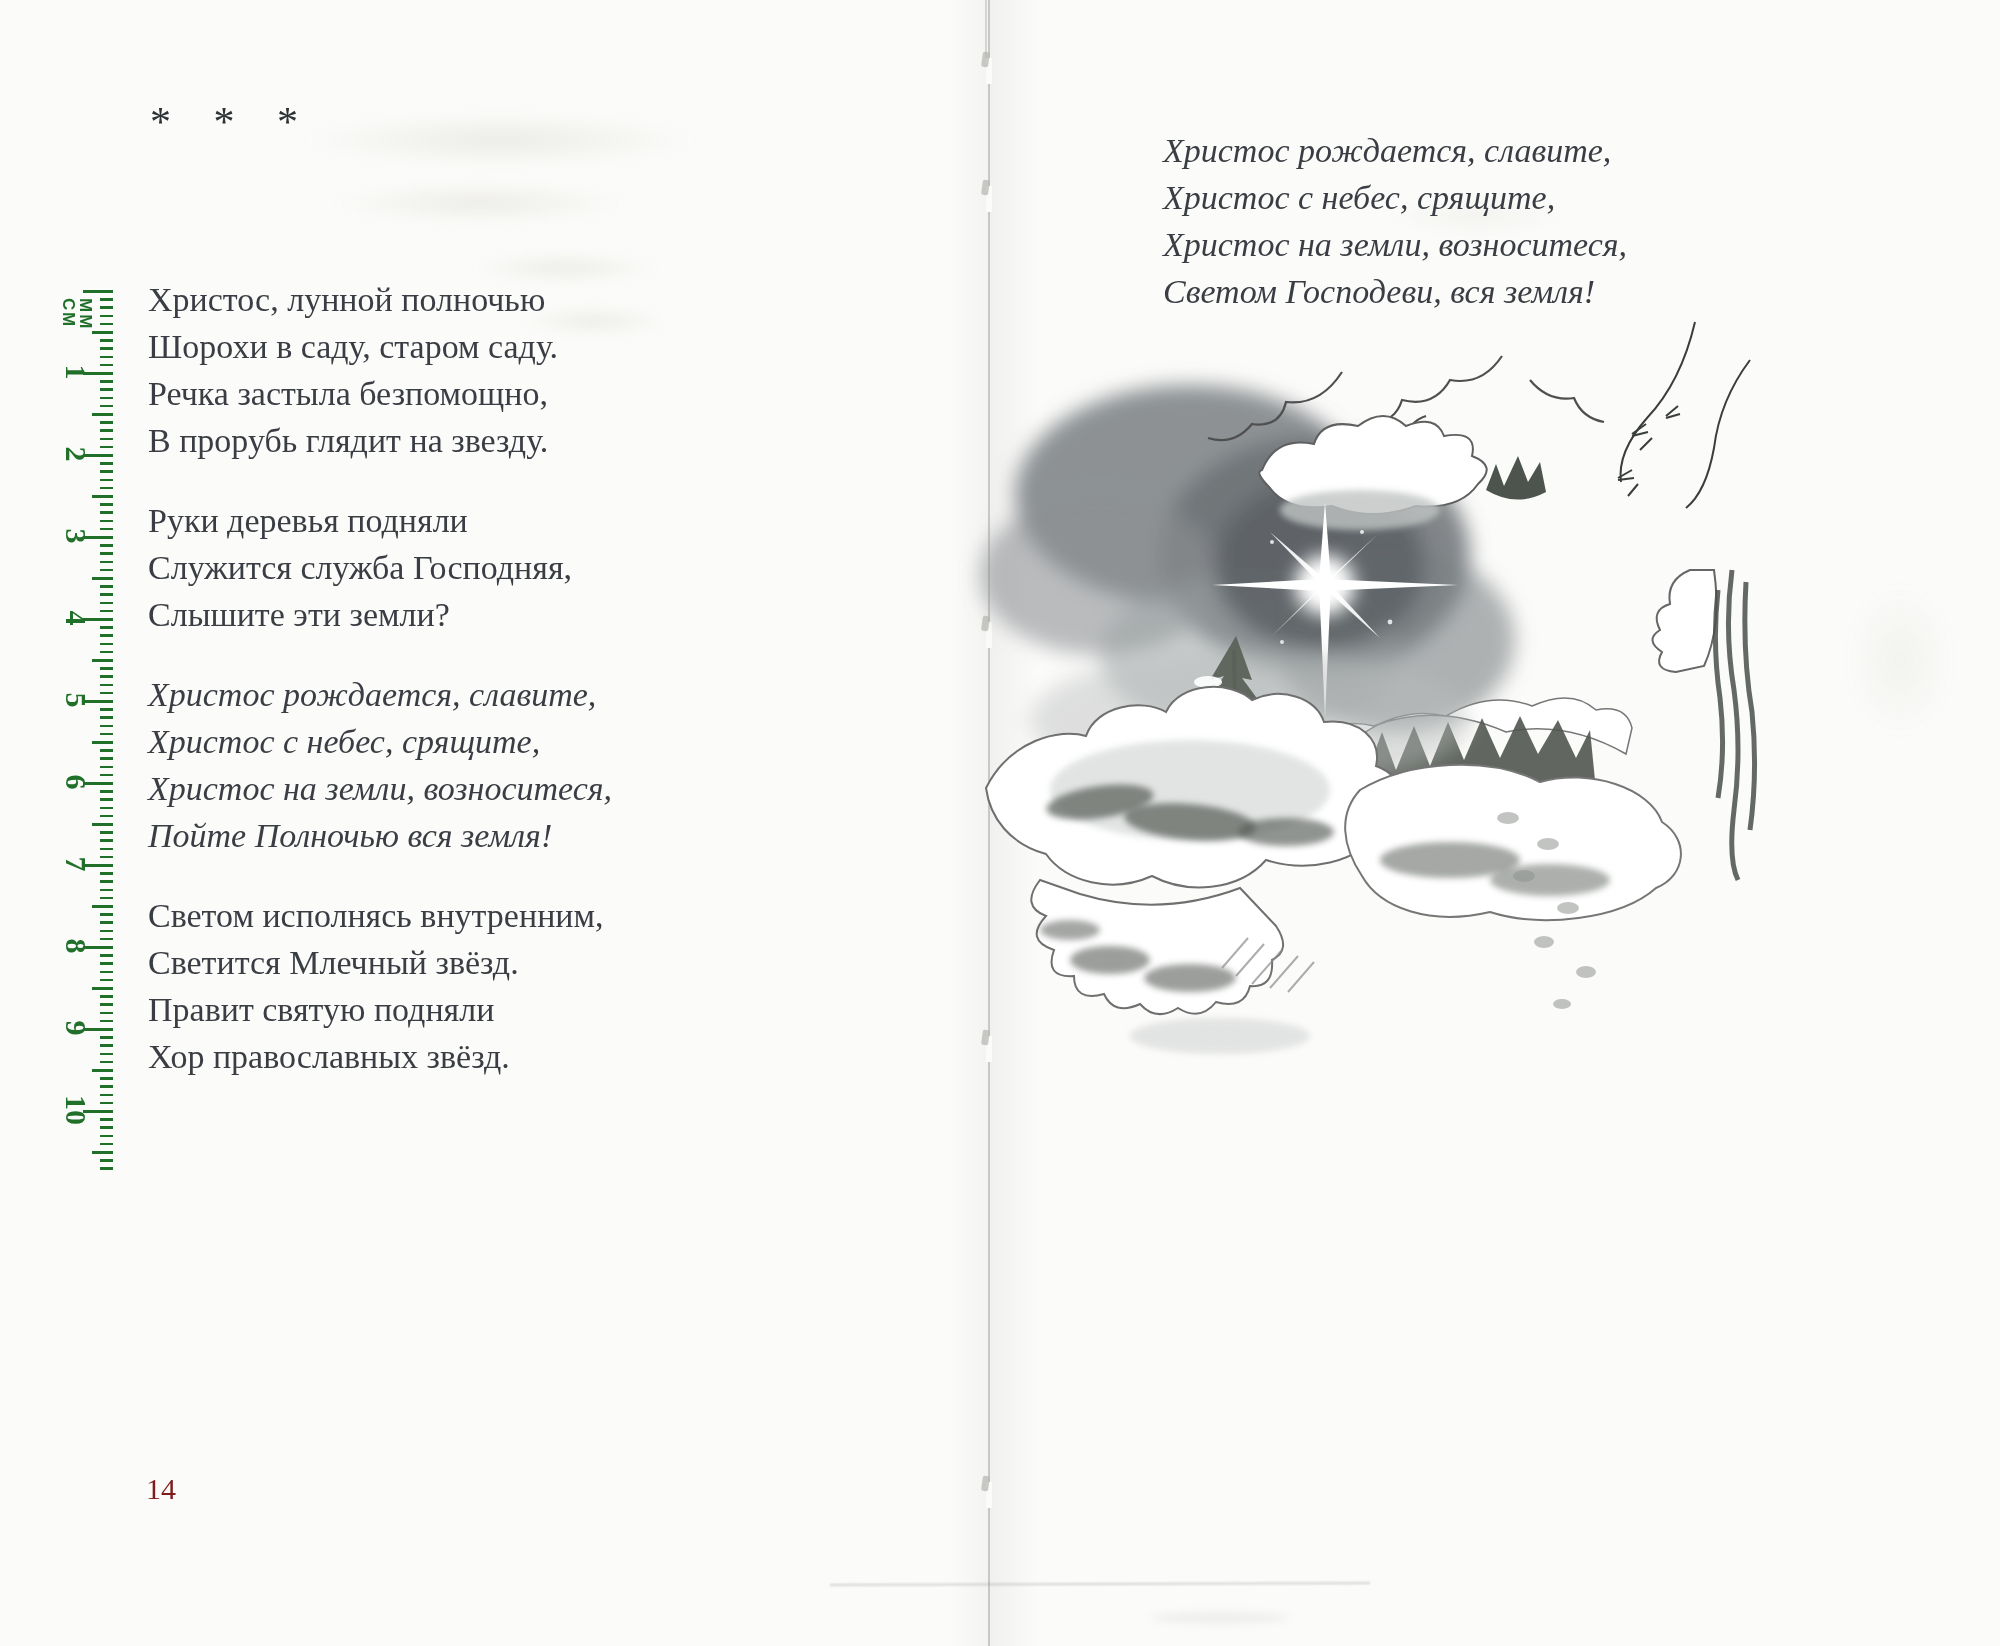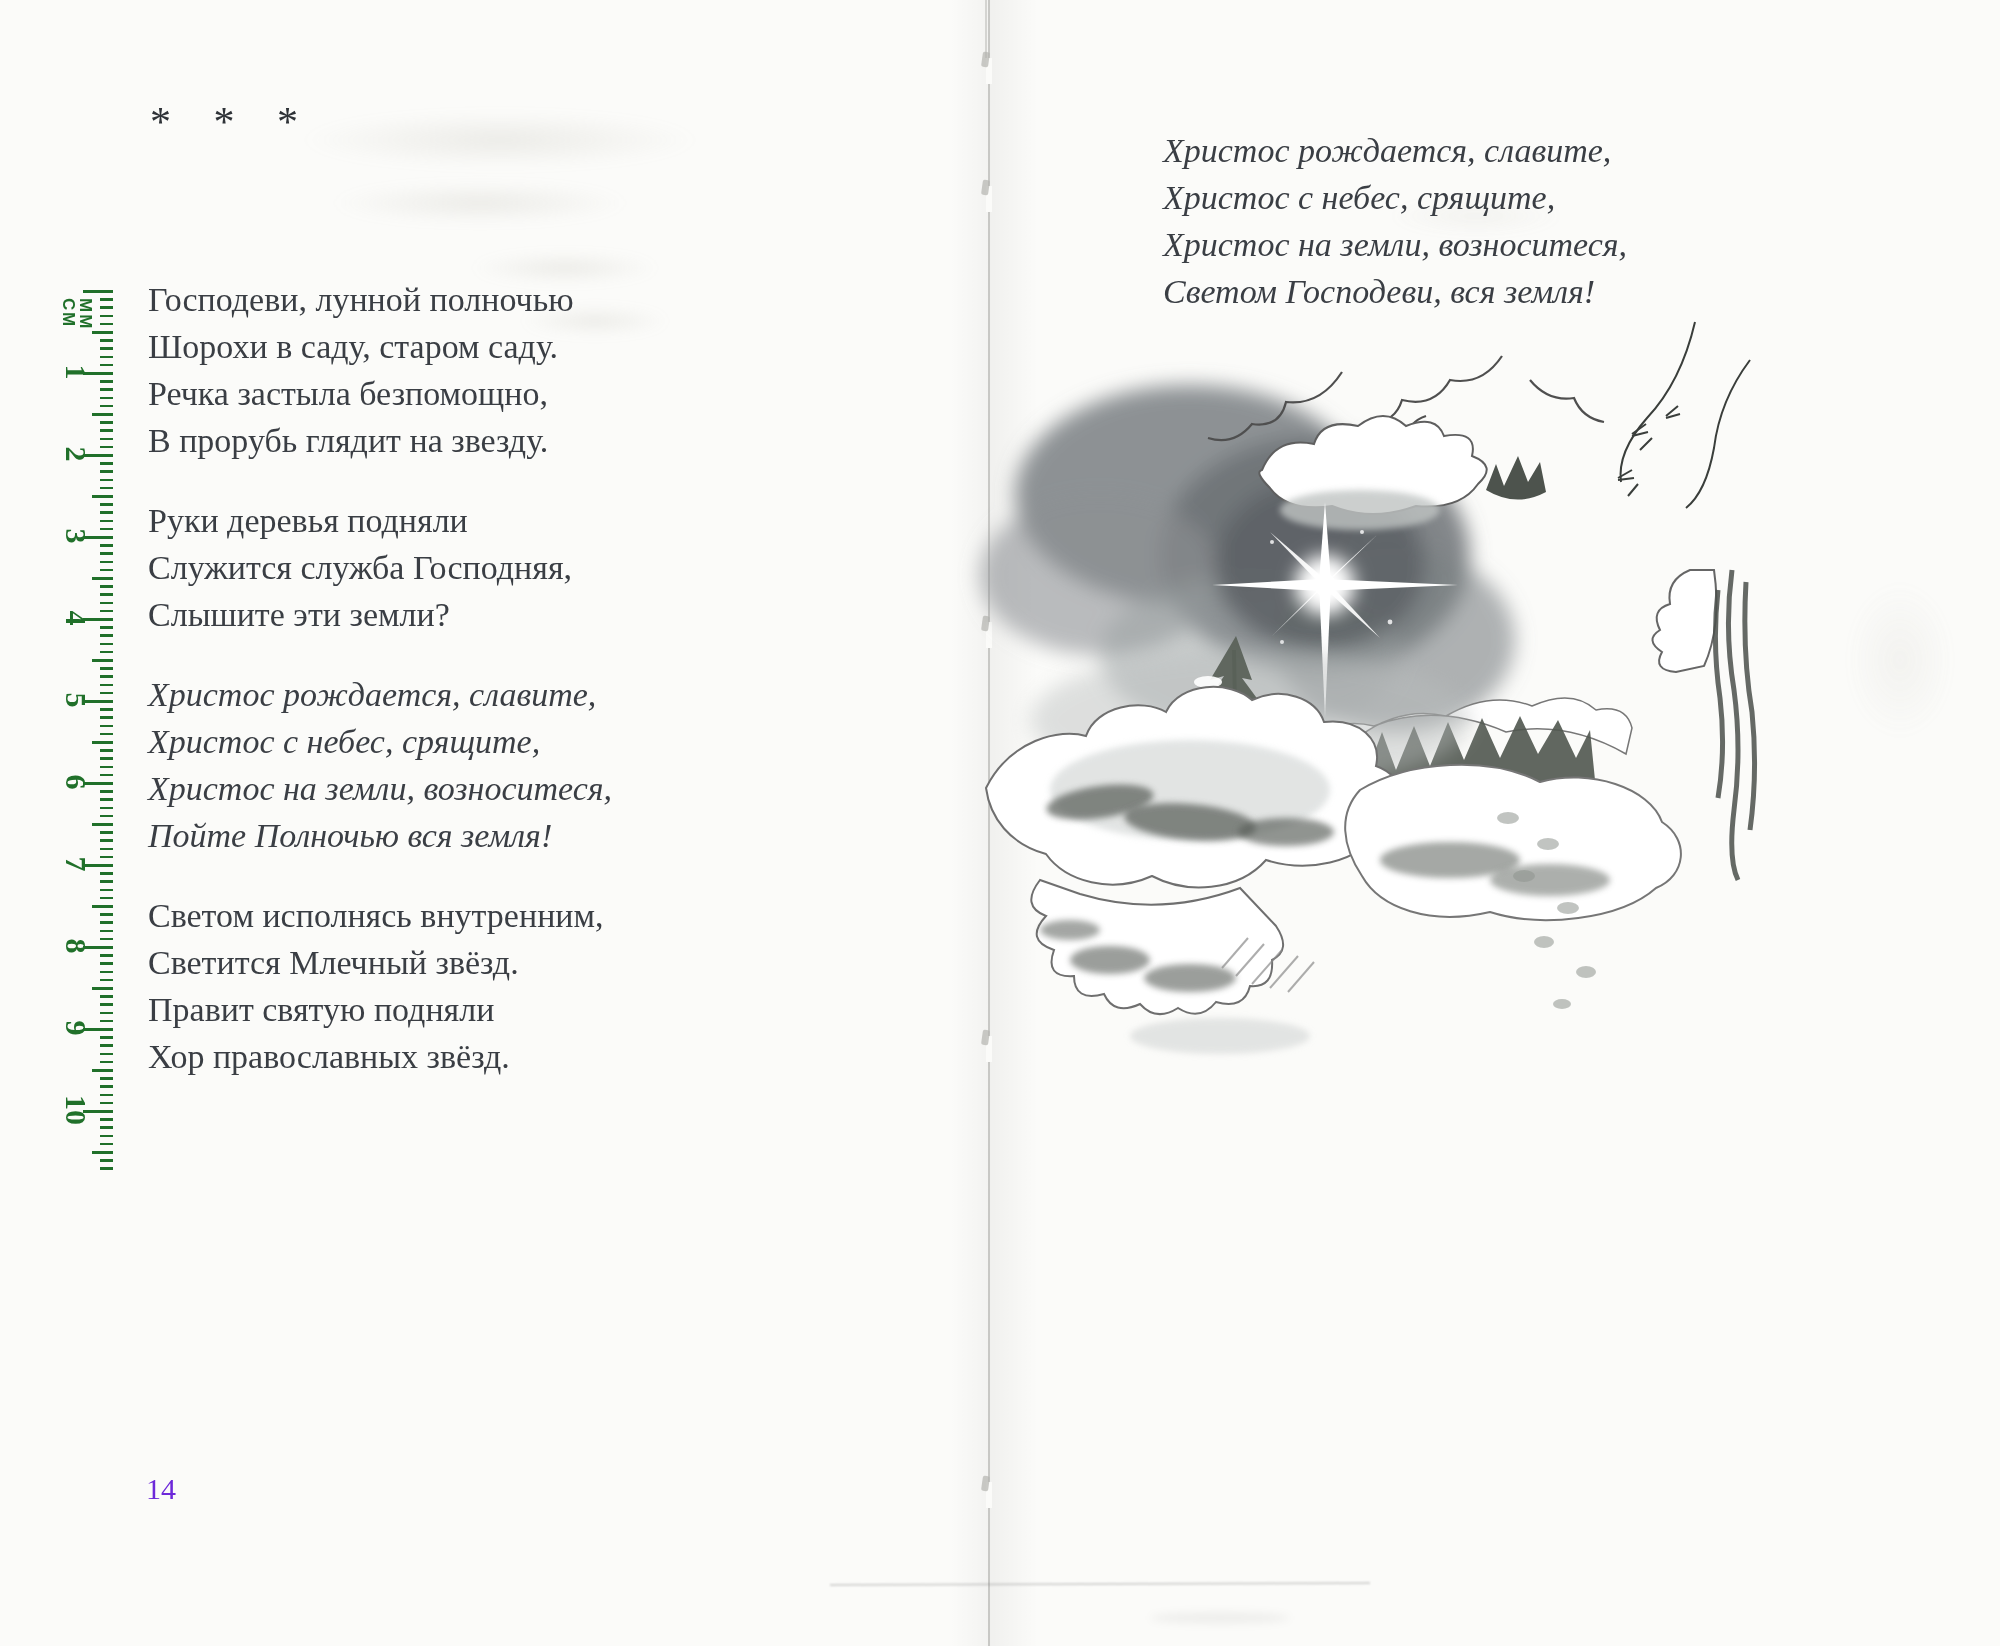--- a/index.html
+++ b/index.html
@@ -20,21 +20,21 @@
     font-size:34px; line-height:47px; color:#3a3e44;
   }
   .stanza{margin:0 0 33px 0;}
   .stanza.italic{font-style:italic;}
   .poem-right{
     position:absolute; left:1163px; top:127px;
     font-size:34px; line-height:47px; color:#3a3e44; font-style:italic;
   }
   .pagenum{
     position:absolute; left:146px; top:1472px;
-    font-size:30px; color:#6d28d9;
+    font-size:30px; color:#7f1d1d;
   }
 
   
   .ruler-rot{
     position:absolute; left:113px; top:290px;
     width:884px; height:52px;
     transform:rotate(90deg); transform-origin:0 0;
   }
   .ruler{position:relative; width:884px; height:52px;}
   .tk{position:absolute; left:0; top:0; width:884px;}
@@ -112,21 +112,21 @@
         <span class="rnum" style="left:638px">8</span>
         <span class="rnum" style="left:720px">9</span>
         <span class="rnum" style="left:802px">10</span>
       </div>
     </div>
 
     <div class="stars">* * *</div>
 
     <div class="poem">
       <div class="stanza">
-        <div>Господеви, лунной полночью</div>
+        <div>Христос, лунной полночью</div>
         <div>Шорохи в саду, старом саду.</div>
         <div>Речка застыла безпомощно,</div>
         <div>В прорубь глядит на звезду.</div>
       </div>
       <div class="stanza">
         <div>Руки деревья подняли</div>
         <div>Служится служба Господняя,</div>
         <div>Слышите эти земли?</div>
       </div>
       <div class="stanza italic">

